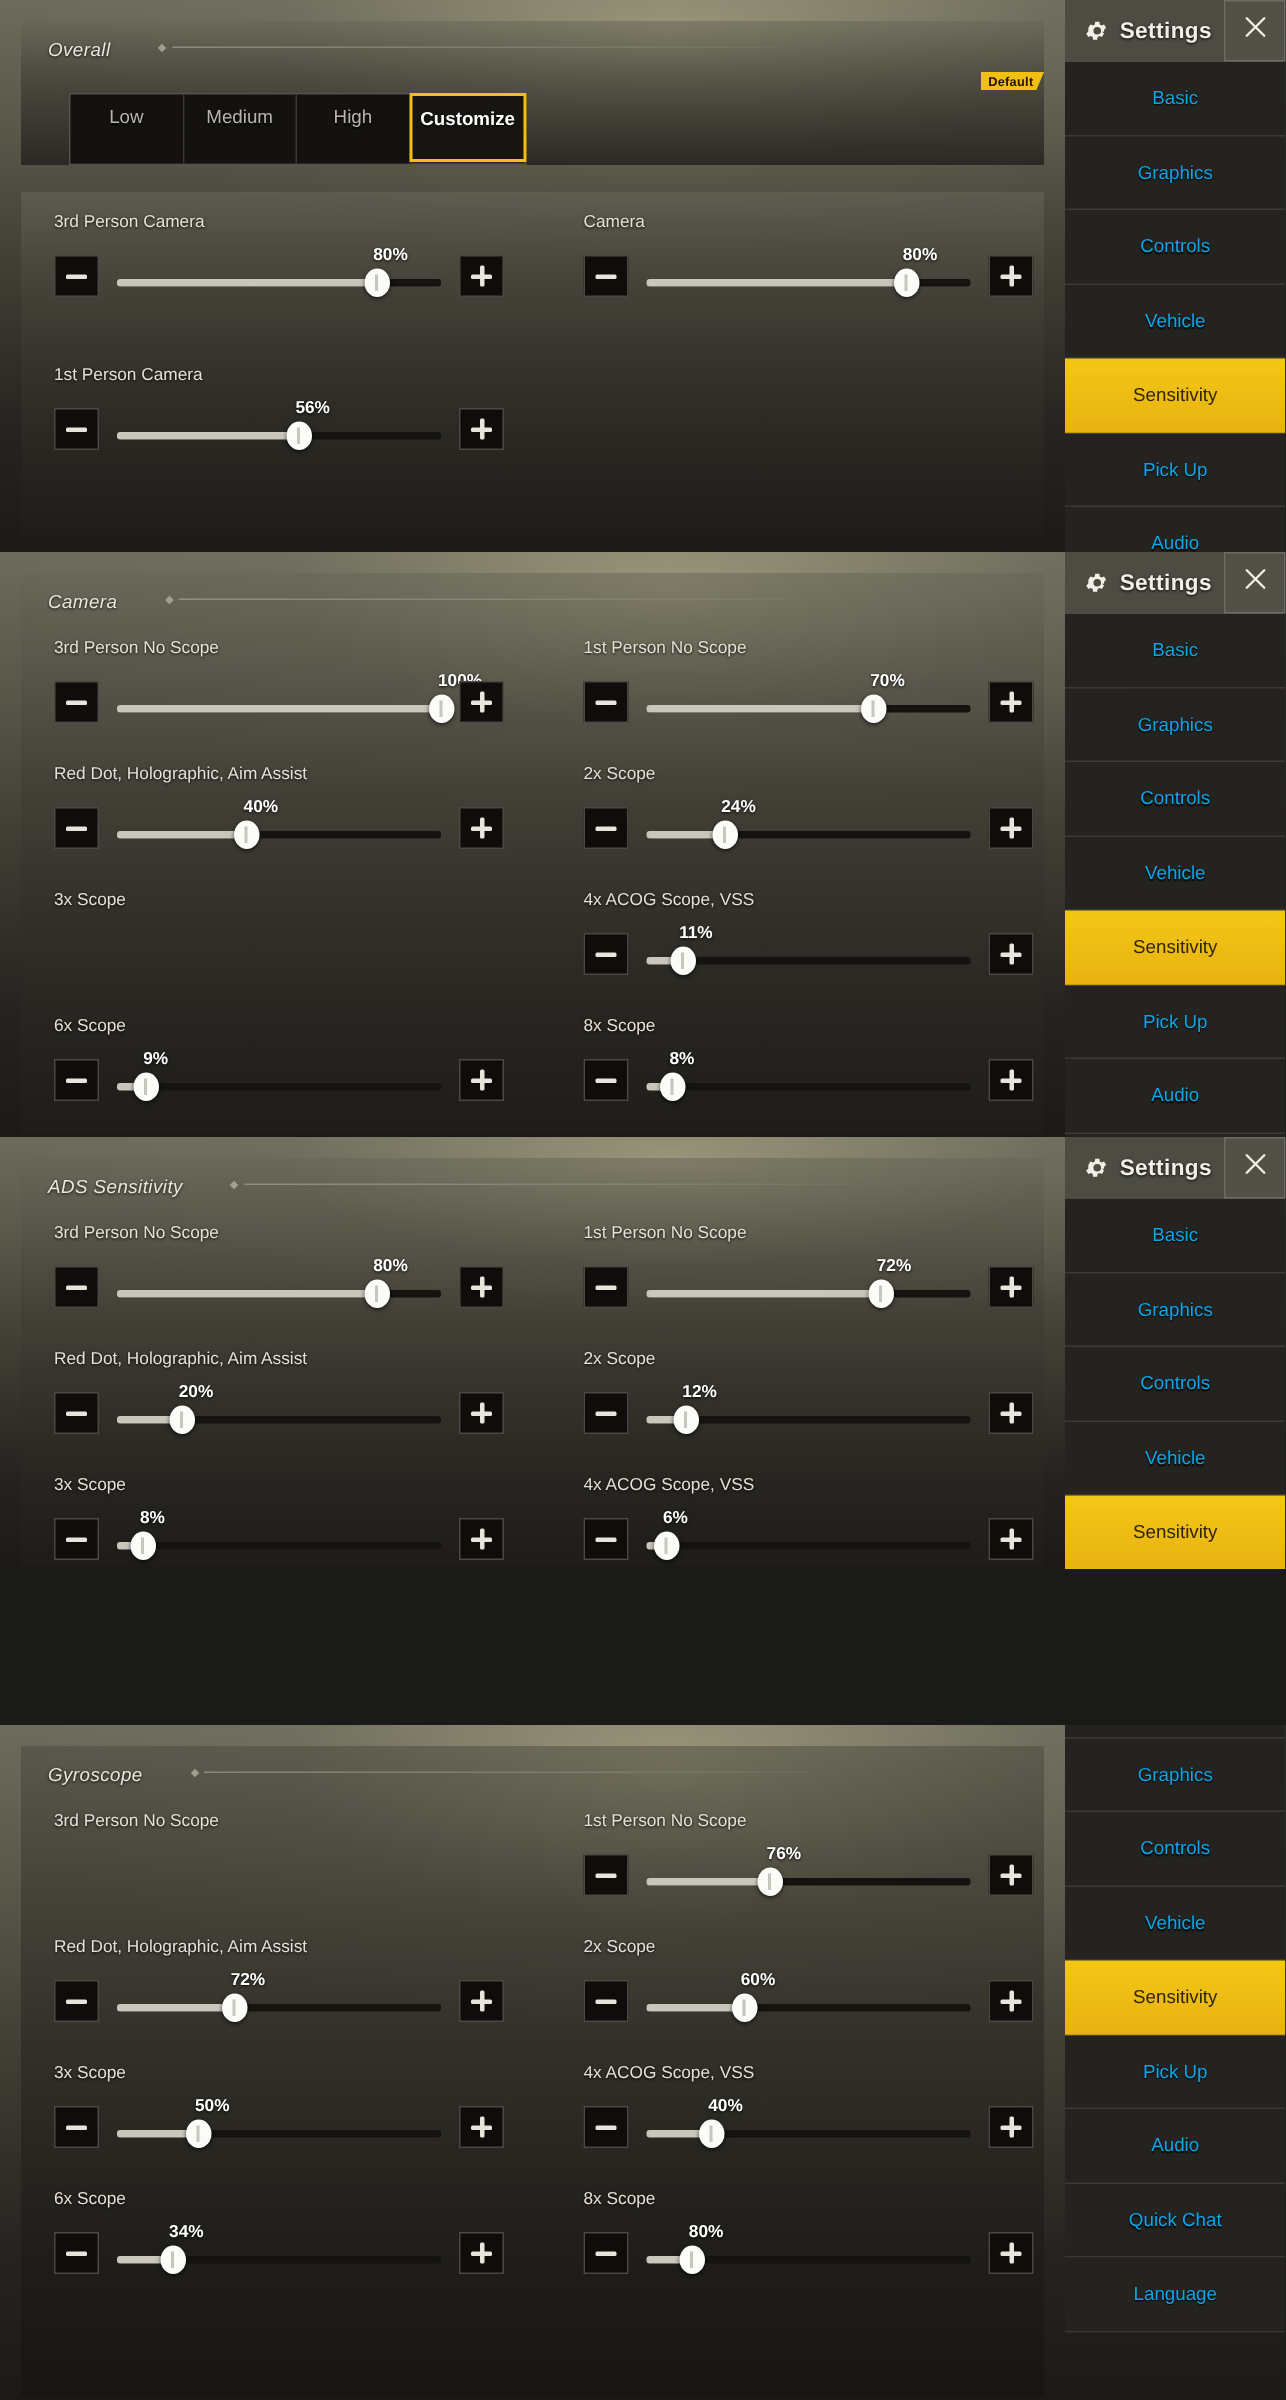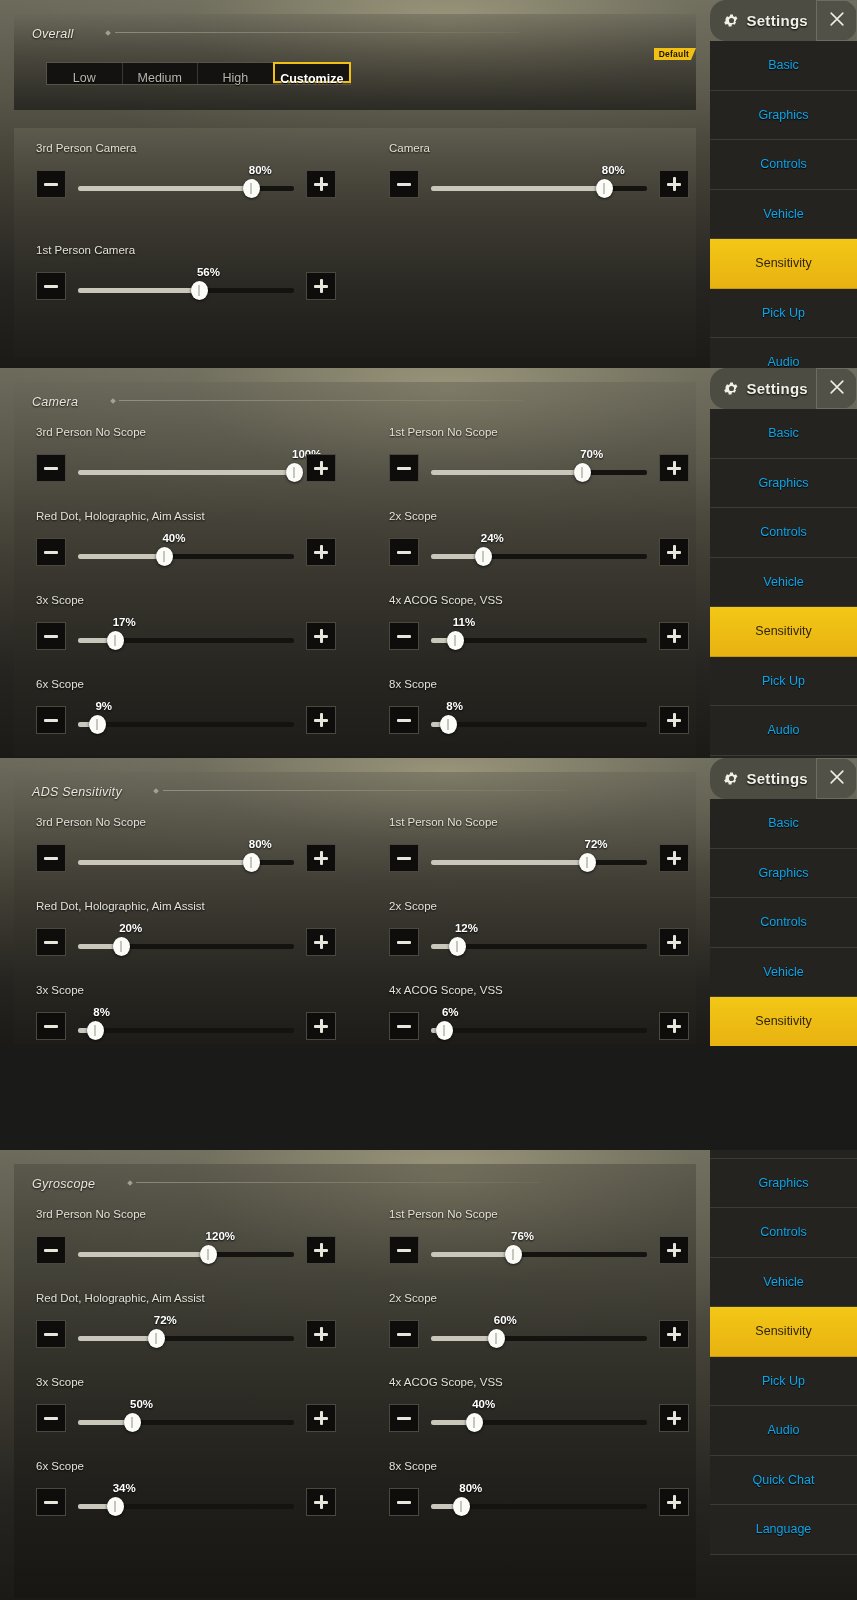--- a/index.html
+++ b/index.html
@@ -45,21 +45,21 @@
   .sec-line {
     display: inline-block; height: 1px; width: 62%;
     background: linear-gradient(to right, rgba(200,198,185,.45), rgba(200,198,185,.06));
     vertical-align: middle; margin-bottom: 3px;
   }
 
   
   .preset-wrap { position: relative; margin: 18px 0 0 32px; }
   .preset-row { display: flex; width: 305px; border: 1px solid #55534a; }
   .preset-btn {
-    flex: 1; height: 21px; line-height: 31px; text-align: center;
+    flex: 1; height: 46px; line-height: 31px; text-align: center;
     background: #131210; color: #b8b6ac; font-size: 12.5px;
     border-right: 1px solid #3a3832; cursor: pointer;
     text-shadow: 0 1px 1px #000;
   }
   .preset-btn:last-child { border-right: none; }
   .preset-btn.active {
     color: #ffffff; font-weight: 700; background: #171512;
     border: 2px solid #f2c013; margin: -1px; position: relative; z-index: 2;
   }
   .default-tab {
@@ -108,21 +108,21 @@
   }
   .thumb::after {
     content: ""; position: absolute; left: 7px; top: 4px;
     width: 2px; height: 11px; background: #b6b4aa; opacity: .75;
   }
 
   
   .sidebar { position: absolute; right: 0; top: 0; width: 147px; height: 100%; }
   .sb-head {
     height: 41px; background: #4d4c43; display: flex;
-    align-items: center; justify-content: flex-end; border-radius: 16px;
+    align-items: center; justify-content: flex-end;
   }
   .sb-gear { width: 17px; height: 17px; margin-right: 6px; flex: none; }
   .sb-title {
     color: #f2f0e6; font-size: 15px; font-weight: 700;
     letter-spacing: .3px; text-shadow: 0 1px 2px #000;
   }
   .sb-close {
     width: 41px; height: 41px; margin-left: 8px;
     border: 1px solid #6d6c60; display: flex;
     align-items: center; justify-content: center; cursor: pointer;
@@ -337,36 +337,20 @@
       <div class="btn-sq plus">
         <span class="glyph-h"></span>
         <span class="glyph-v"></span>
       </div>
     </div>
   </div>
     </div>
             <div class="grid" style="position:relative;height:84px;margin-top:0px">
       <div class="col left">
     <div class="s-label">3x Scope</div>
-    <div class="s-row">
-      <div class="btn-sq minus">
-                    <span class="glyph-h"></span>
-                  </div>
-      <div class="track-wrap">
-        <div class="s-val" style="left:17%">17%</div>
-        <div class="track">
-          <div class="fill" style="width:17%"></div>
-          <div class="thumb" style="left:17%"></div>
-        </div>
-      </div>
-      <div class="btn-sq plus">
-        <span class="glyph-h"></span>
-        <span class="glyph-v"></span>
-      </div>
-    </div>
   </div>
               <div class="col right">
     <div class="s-label">4x ACOG Scope, VSS</div>
     <div class="s-row">
       <div class="btn-sq minus">
                     <span class="glyph-h"></span>
                   </div>
       <div class="track-wrap">
         <div class="s-val" style="left:11%">11%</div>
         <div class="track">
@@ -647,36 +631,20 @@
     <div class="panel-content">
       <div class="card dark" style="top:14px;bottom:2px">
         <div class="sec-head">
     <span class="sec-title">Gyroscope</span>
     <span class="sec-diamond"></span>
     <span class="sec-line"></span>
   </div>
         <div class="grid" style="position:relative;height:84px;margin-top:14px">
       <div class="col left">
     <div class="s-label">3rd Person No Scope</div>
-    <div class="s-row">
-      <div class="btn-sq minus">
-                    <span class="glyph-h"></span>
-                  </div>
-      <div class="track-wrap">
-        <div class="s-val" style="left:60%">120%</div>
-        <div class="track">
-          <div class="fill" style="width:60%"></div>
-          <div class="thumb" style="left:60%"></div>
-        </div>
-      </div>
-      <div class="btn-sq plus">
-        <span class="glyph-h"></span>
-        <span class="glyph-v"></span>
-      </div>
-    </div>
   </div>
               <div class="col right">
     <div class="s-label">1st Person No Scope</div>
     <div class="s-row">
       <div class="btn-sq minus">
                     <span class="glyph-h"></span>
                   </div>
       <div class="track-wrap">
         <div class="s-val" style="left:38%">76%</div>
         <div class="track">

